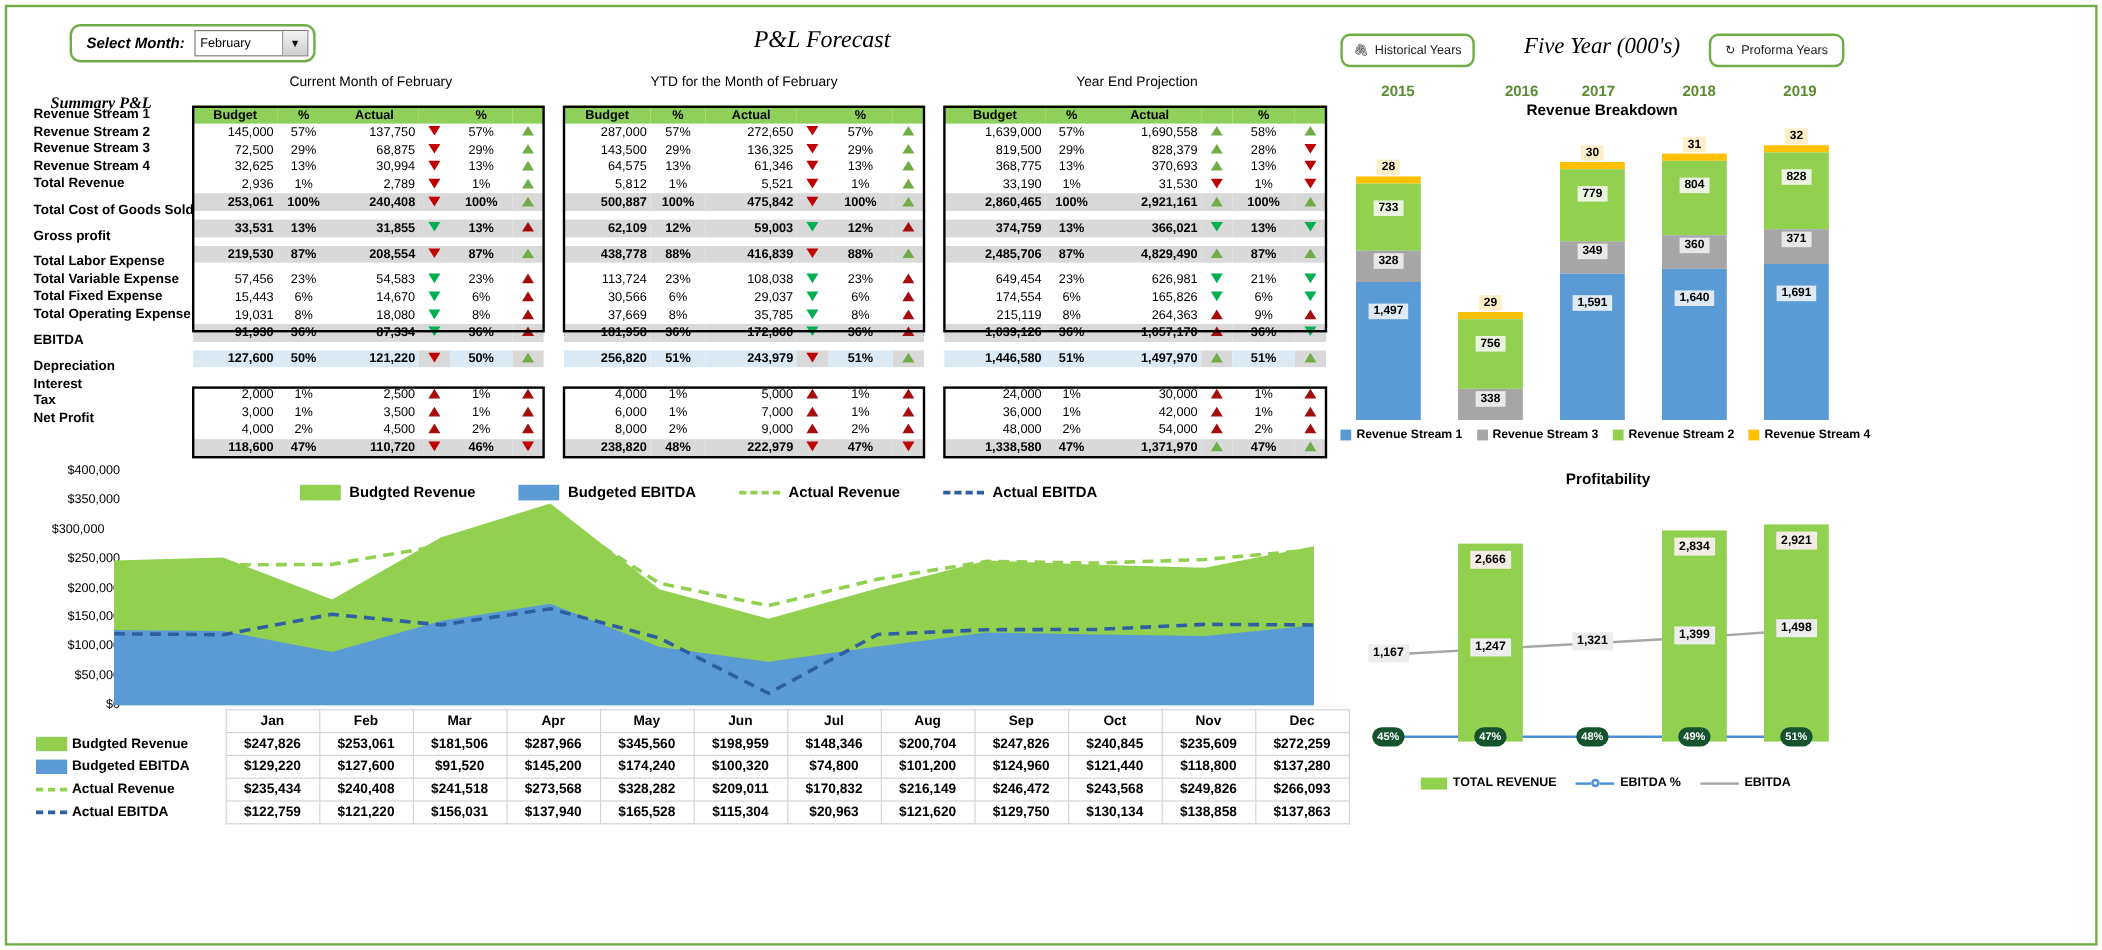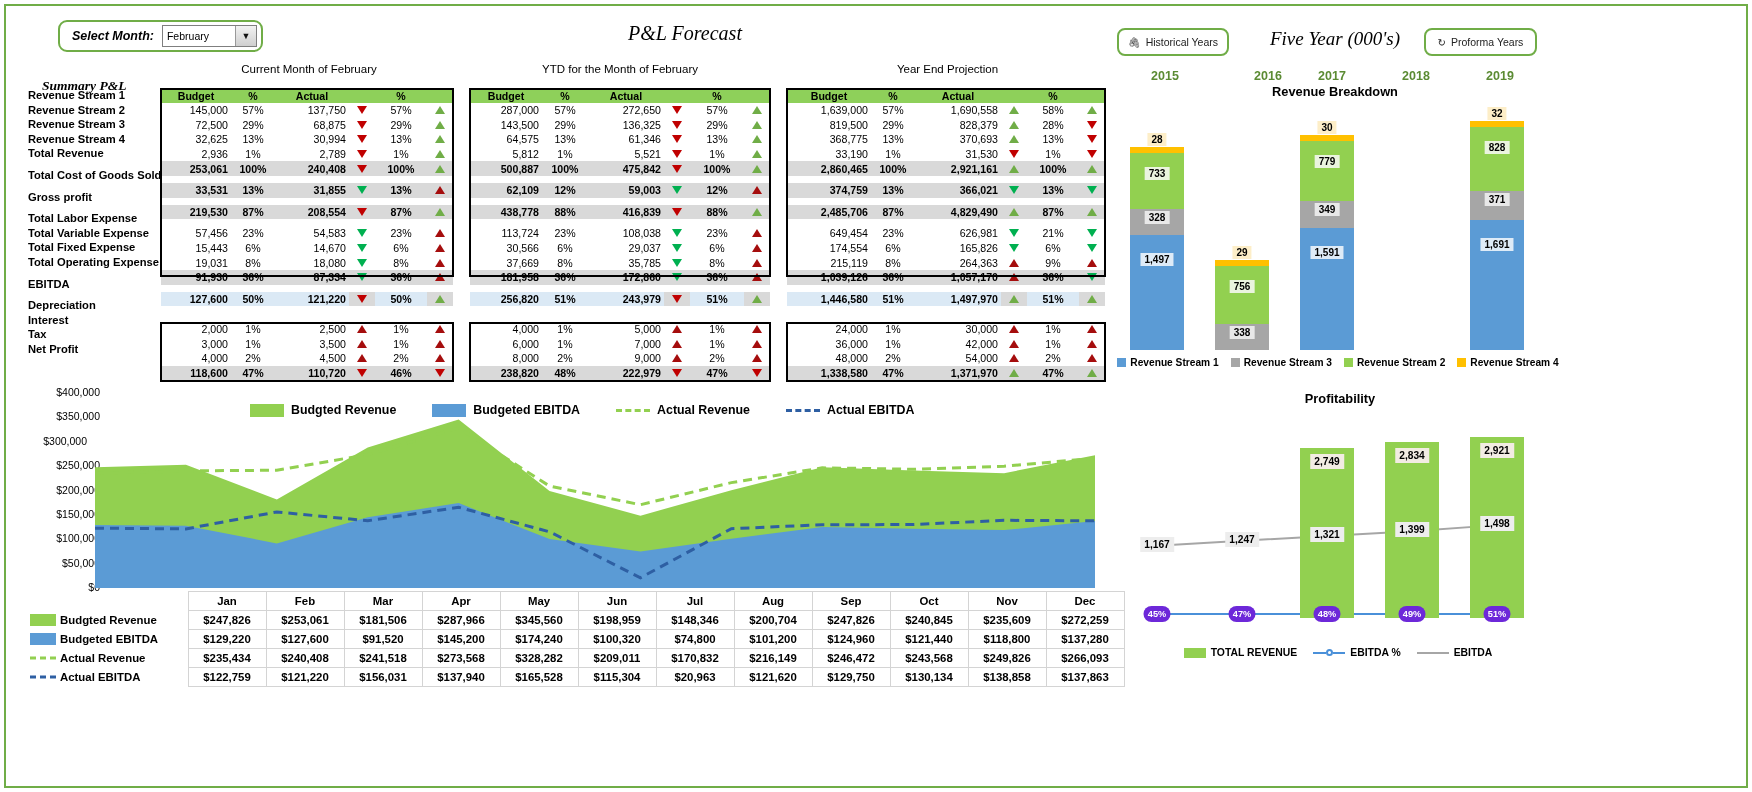--- a/index.html
+++ b/index.html
@@ -166,21 +166,21 @@
   .pcol{ position:absolute; bottom:22px; width:54px; background:#92d050; }
   .pcol .tv{
     position:absolute; left:50%; transform:translateX(-50%); top:6px;
     font-size:10.2px; font-weight:bold; background:#f2ece3; padding:2px 4px;
   }
   .ebitda-lbl{
     position:absolute; font-size:10.2px; font-weight:bold; background:#ededed;
     padding:2px 4px; transform:translateX(-50%);
   }
   .pct-bubble{
-    position:absolute; width:27px; height:16px; border-radius:9px; background:#6d28d9;
+    position:absolute; width:27px; height:16px; border-radius:9px; background:#14532d;
     color:#fff; font-size:9.2px; font-weight:bold; display:flex;
     align-items:center; justify-content:center; transform:translateX(-50%);
   }
   .prof-legend{
     position:absolute; left:1128px; top:647px; width:420px;
     display:flex; justify-content:center; gap:16px; font-size:10.4px; font-weight:bold;
   }
   .prof-legend .li{ display:flex; align-items:center; gap:5px; white-space:nowrap; }
 </style>
 </head>
@@ -944,20 +944,34 @@
       <div class="seg s2" style="height: 59.983px;">
         <span class="val b2">779</span>
       </div>
       <div class="seg s3" style="height: 26.873px;">
         <span class="val b3">349</span>
       </div>
       <div class="seg s1" style="height: 122.507px;">
         <span class="val b1">1,591</span>
       </div>
     </div>
+    <div class="stackcol" style="left: 265px;">
+      <div class="seg s4" style="height: 6px;">
+        <span class="val b4">31</span>
+      </div>
+      <div class="seg s2" style="height: 61.908px;">
+        <span class="val b2">804</span>
+      </div>
+      <div class="seg s3" style="height: 27.72px;">
+        <span class="val b3">360</span>
+      </div>
+      <div class="seg s1" style="height: 126.28px;">
+        <span class="val b1">1,640</span>
+      </div>
+    </div>
     <div class="stackcol" style="left: 350px;">
       <div class="seg s4" style="height: 6px;">
         <span class="val b4">32</span>
       </div>
       <div class="seg s2" style="height: 63.756px;">
         <span class="val b2">828</span>
       </div>
       <div class="seg s3" style="height: 28.567px;">
         <span class="val b3">371</span>
       </div>
@@ -986,25 +1000,25 @@
   </div>
 
 <div class="prof-title">Profitability</div>
 <div class="profchart" id="profchart">
     <svg width="430" height="230" style="position: absolute; left: 0px; top: 0px;">
       <polyline points="37,135.64600000000002 122,130.686 207,126.098 292,121.262 377,115.124" fill="none" stroke="#a6a6a6" stroke-width="2"></polyline>
       <polyline points="37,204 122,204 207,204 292,204 377,204" fill="none" stroke="#4a90d9" stroke-width="2"></polyline>
     </svg>
     <div class="ebitda-lbl" style="left: 37px; top: 126.646px;">1,167</div>
     <div class="pct-bubble" style="left: 37px; top: 196px;">45%</div>
+    <div class="pcol" style="left: 95px; height: 165.292px;">
+      <span class="tv">2,666</span>
+    </div>
     <div class="ebitda-lbl" style="left: 122px; top: 121.686px;">1,247</div>
     <div class="pct-bubble" style="left: 122px; top: 196px;">47%</div>
-    <div class="pcol" style="left: 180px; height: 170.438px;">
-      <span class="tv">2,749</span>
-    </div>
     <div class="ebitda-lbl" style="left: 207px; top: 117.098px;">1,321</div>
     <div class="pct-bubble" style="left: 207px; top: 196px;">48%</div>
     <div class="pcol" style="left: 265px; height: 175.708px;">
       <span class="tv">2,834</span>
     </div>
     <div class="ebitda-lbl" style="left: 292px; top: 112.262px;">1,399</div>
     <div class="pct-bubble" style="left: 292px; top: 196px;">49%</div>
     <div class="pcol" style="left: 350px; height: 181.102px;">
       <span class="tv">2,921</span>
     </div>

